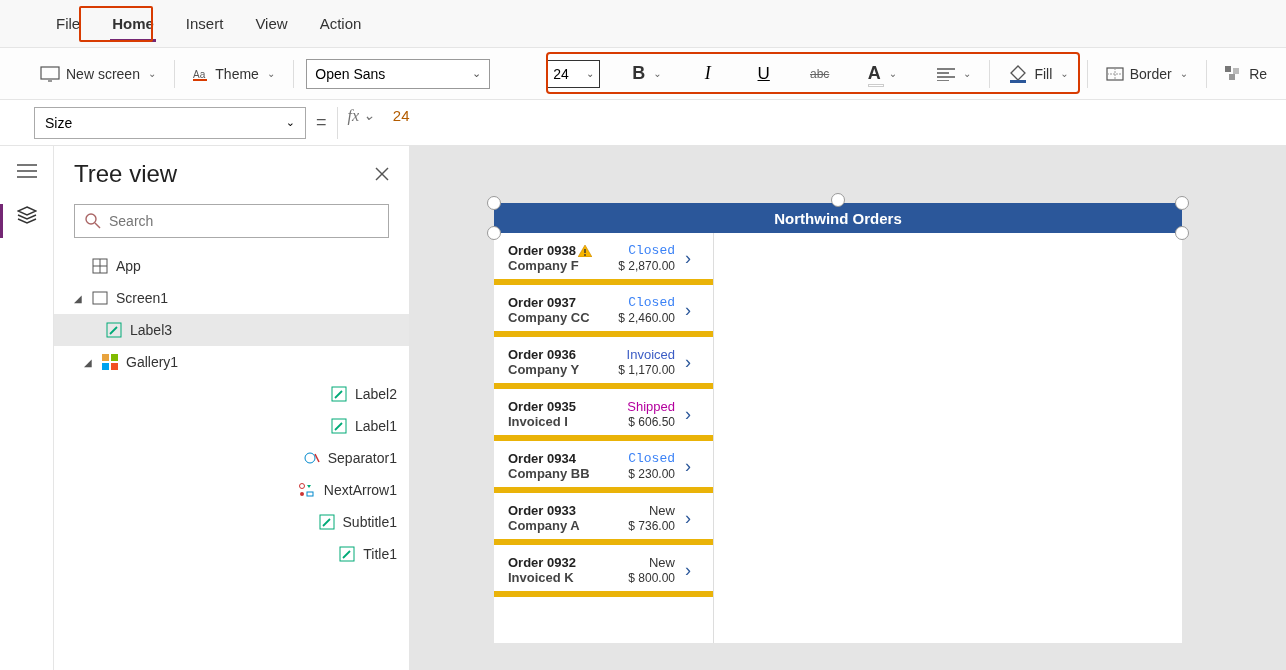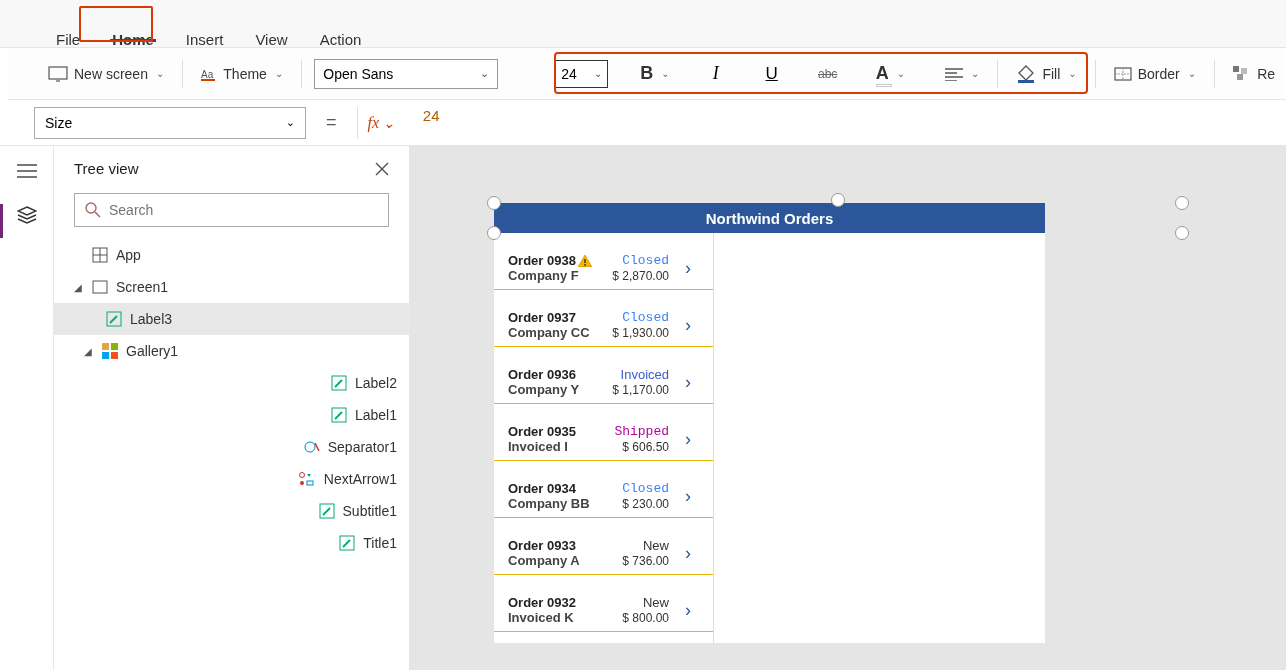--- a/index.html
+++ b/index.html
@@ -1,86 +1,86 @@
 <!DOCTYPE html>
 <html><head>
 <meta charset="utf-8">
 <style>
 * { box-sizing: border-box; margin: 0; padding: 0; font-family: 'Segoe UI', Arial, sans-serif; }
 body { background: #fff; width: 1286px; height: 670px; overflow: hidden; position: relative; }
 
 
 .menu-bar { height: 48px; background: #f8f8f8; display: flex; align-items: center; padding: 0 0 0 40px; border-bottom: 1px solid #e5e5e5; position: relative; }
-.menu-item { padding: 16px 16px; height: 48px; line-height: 48px; font-size: 15px; color: #333; cursor: pointer; }
+.menu-item { padding: 0 16px; height: 48px; line-height: 48px; font-size: 15px; color: #333; cursor: pointer; }
 .menu-item.active { font-weight: 600; position: relative; }
 .menu-item.active::after { content: ''; position: absolute; bottom: 6px; left: 14px; right: 14px; height: 3px; background: #742774; }
 .home-highlight { position: absolute; left: 79px; top: 6px; width: 74px; height: 36px; border: 2px solid #d83b01; border-radius: 2px; pointer-events: none; }
 
 
-.ribbon { height: 52px; background: #fdfdfd; display: flex; align-items: center; padding: 0 0 0 34px; border-bottom: 1px solid #e5e5e5; gap: 8px; margin-left: 8px; }
+.ribbon { height: 52px; background: #fdfdfd; display: flex; align-items: center; padding: 0 0 0 34px; border-bottom: 1px solid #e5e5e5; gap: 8px; }
 .ribbon-divider { width: 1px; height: 28px; background: #ddd; margin: 0 4px; }
 .ribbon-btn { display: flex; align-items: center; gap: 6px; padding: 4px 6px; cursor: pointer; font-size: 14px; color: #333; }
 .ribbon-btn .chev { font-size: 10px; color: #666; margin-left: 2px; }
 .font-select { width: 184px; height: 30px; border: 1px solid #999; padding: 0 26px 0 8px; font-size: 14px; position: relative; background: #fff; display: flex; align-items: center; }
 .font-select .chev { position: absolute; right: 8px; font-size: 11px; color: #555; }
 .size-input { width: 54px; height: 28px; border: 1px solid #333; padding: 0 20px 0 6px; font-size: 14px; position: relative; display: flex; align-items: center; background: #fff; }
 .size-input .chev { position: absolute; right: 5px; font-size: 10px; color: #555; }
 .ribbon-highlight { position: absolute; border: 2px solid #d83b01; border-radius: 4px; pointer-events: none; }
 .icon-btn { width: 24px; height: 24px; display: flex; align-items: center; justify-content: center; cursor: pointer; }
 
 
-.formula-bar { height: 46px; border-bottom: 1px solid #e5e5e5; display: flex; align-items: center; padding: 0 0 0 34px; gap: 10px; }
+.formula-bar { height: 46px; border-bottom: 1px solid #e5e5e5; display: flex; align-items: center; padding: 0 0 0 34px; }
 .prop-select { width: 272px; height: 32px; border: 1px solid #aaa; padding: 0 28px 0 10px; font-size: 14px; position: relative; display: flex; align-items: center; background: #fff; }
 .prop-select .chev { position: absolute; right: 10px; font-size: 11px; }
 .formula-eq { font-size: 18px; color: #555; padding: 0 10px; }
-.fx-btn { display: flex; align-items: center; gap: 4px; padding: 0 10px; font-size: 14px; font-style: italic; color: #c2410c; border-left: 1px solid #ddd; height: 32px; }
+.fx-btn { display: flex; align-items: flex-start; gap: 4px; padding: 0 10px; font-size: 14px; font-style: italic; color: #737373; border-left: 1px solid #ddd; height: 32px; }
 .formula-input { flex: 1; height: 32px; font-size: 15px; color: #b35c00; padding: 0 8px; border: none; }
 
 
 .main-area { display: flex; height: calc(670px - 48px - 52px - 46px); }
 
 
 .left-rail { width: 54px; border-right: 1px solid #e5e5e5; display: flex; flex-direction: column; align-items: center; padding-top: 18px; gap: 28px; position: relative; }
 .rail-btn { cursor: pointer; color: #555; }
 .rail-indicator { position: absolute; left: 0; top: 58px; width: 3px; height: 34px; background: #742774; }
 
 
 .tree-panel { width: 356px; border-right: 1px solid #e5e5e5; display: flex; flex-direction: column; }
 .tree-header { display: flex; align-items: center; justify-content: space-between; padding: 14px 20px 8px 20px; }
-.tree-title { font-size: 15px; font-weight: 400; color: #222; }
+.tree-title { font-size: 24px; font-weight: 400; color: #222; }
 .tree-close { cursor: pointer; color: #555; font-size: 16px; }
 .tree-search { margin: 8px 20px 12px 20px; height: 34px; border: 1px solid #aaa; display: flex; align-items: center; padding: 0 10px; gap: 8px; }
 .tree-search input { border: none; outline: none; flex: 1; font-size: 14px; color: #666; }
 .tree-body { flex: 1; overflow-y: auto; padding: 0 0 0 0; }
 .tree-node { display: flex; align-items: center; gap: 8px; padding: 8px 12px 8px 20px; font-size: 14px; color: #333; cursor: pointer; }
 .tree-node.selected { background: #e8e8e8; }
 .tree-toggle { width: 10px; font-size: 10px; color: #555; }
 .tree-spacer { width: 10px; }
 .tree-indent-1 { padding-left: 30px; }
 .tree-indent-2 { padding-left: 52px; }
 .tree-indent-3 { padding-left: 80px; justify-content: flex-end; }
 
 
 .canvas { flex: 1; background: #e5e5e5; position: relative; overflow: hidden; }
-.app-screen { position: absolute; left: 84px; top: 57px; width: 551px; height: 440px; background: #fff; }
+.app-screen { position: absolute; left: 84px; top: 57px; width: 688px; height: 440px; background: #fff; }
 .app-header { height: 30px; background: #2b579a; color: #fff; display: flex; align-items: center; justify-content: center; font-weight: 700; font-size: 15px; position: relative; }
 .handle { position: absolute; width: 14px; height: 14px; background: #fff; border: 1px solid #999; border-radius: 50%; }
 
 .order-list { width: 220px; border-right: 1px solid #ddd; height: calc(100% - 30px); overflow: hidden; position: relative; }
-.order-item { border-bottom: 1px solid #eab308; padding: 20px 10px 6px 14px; display: grid; grid-template-columns: 1fr auto 18px; grid-template-rows: auto auto; gap: 0 16px; align-items: center; font-size: 13px; }
+.order-item { border-bottom: 6px solid #eab308; padding: 10px 10px 6px 14px; display: grid; grid-template-columns: 1fr auto 18px; grid-template-rows: auto auto; gap: 0 10px; align-items: center; font-size: 13px; }
 .order-id { font-weight: 700; color: #222; grid-column: 1; grid-row: 1; display: flex; align-items: center; gap: 2px; }
 .order-status { grid-column: 2; grid-row: 1; text-align: right; font-size: 13px; }
 .order-company { grid-column: 1; grid-row: 2; color: #444; font-size: 13px; font-weight: bold; }
 .order-amount { grid-column: 2; grid-row: 2; text-align: right; color: #333; font-size: 12px; }
 .order-arrow { grid-column: 3; grid-row: 1 / span 2; color: #2b579a; font-size: 18px; font-weight: 300; }
 .scroll-thumb { position: absolute; right: -8px; top: 0; width: 8px; height: 48px; background: #bbb; border-radius: 4px; }
 
 .status-Closed { color: #3b82f6; font-family: Liberation Mono, monospace; }
 .status-Invoiced { color: #3b5cc4; }
-.status-Shipped { color: #b4009e; font-family: Liberation Mono, monospace; }
+.status-Shipped { color: #b4009e; }
 .status-New { color: #333; }
 
 svg { display: block; }
 </style>
 </head>
 <body>
 
 <div class="menu-bar">
   <div class="menu-item">File</div>
   <div class="menu-item active">Home</div>
@@ -328,21 +328,21 @@
               </svg></div>
             <div class="order-status status-Closed">Closed</div>
             <div class="order-company">Company F</div>
             <div class="order-amount">$ 2,870.00</div>
             <div class="order-arrow">›</div>
           </div>
           <div class="order-item">
             <div class="order-id">Order 0937</div>
             <div class="order-status status-Closed">Closed</div>
             <div class="order-company">Company CC</div>
-            <div class="order-amount">$ 1,930.00</div>
+            <div class="order-amount">$ 2,460.00</div>
             <div class="order-arrow">›</div>
           </div>
           <div class="order-item">
             <div class="order-id">Order 0936</div>
             <div class="order-status status-Invoiced">Invoiced</div>
             <div class="order-company">Company Y</div>
             <div class="order-amount">$ 1,170.00</div>
             <div class="order-arrow">›</div>
           </div>
           <div class="order-item">

